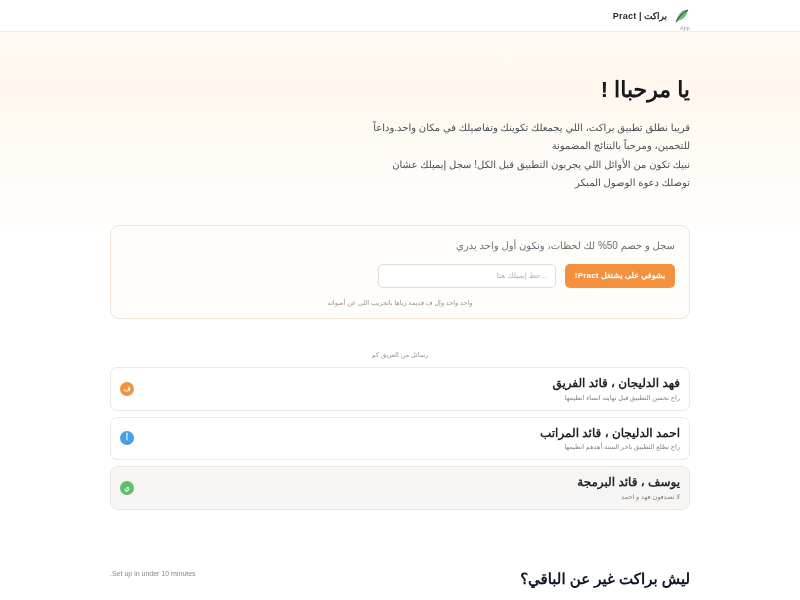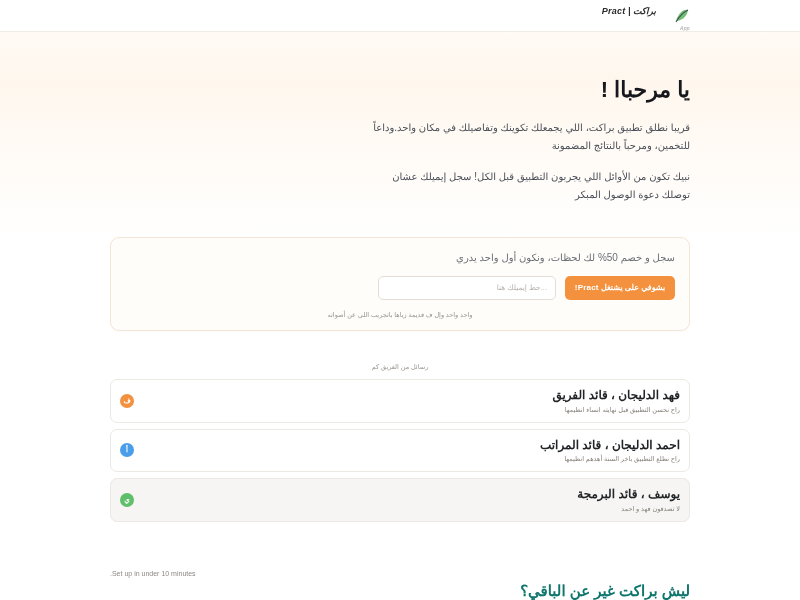--- a/index.html
+++ b/index.html
@@ -19,24 +19,23 @@
     background: #ffffff;
     border-bottom: 1px solid #f0ece7;
     display: flex;
     align-items: center;
     padding: 0 16px;
     position: relative;
     z-index: 10;
   }
   .brand {
     display: flex;
-    align-items: flex-start;
-    gap: 16px;
+    align-items: center;
+    gap: 5px;
     margin-right: 92px;
-    font-style: italic;
   }
   .brand-logo {
     width: 20px; height: 20px;
     position: relative;
     display: flex; align-items: center; justify-content: center;
   }
   .brand-logo svg { display: block; }
   .brand-text {
     font-size: 9px;
     color: #2b2b2b;
@@ -62,21 +61,20 @@
     font-weight: bold;
     color: #16181d;
     line-height: 1.3;
     margin-bottom: 14px;
   }
   .hero p {
     font-size: 10px;
     color: #4a4f57;
     line-height: 1.85;
     max-width: 320px;
-    margin-bottom: 12px;
   }
   .hero p.second { margin-bottom: 16px; }
 
   
   .signup-card {
     margin: 32px 110px 0 110px;
     background: #fffdfa;
     border: 1px solid #f3e6d7;
     border-radius: 9px;
     padding: 12px 14px 10px 14px;
@@ -180,21 +178,21 @@
   }
 
   
   .why {
     margin: 60px 110px 0 110px;
     text-align: right;
   }
   .why h2 {
     font-size: 15px;
     font-weight: bold;
-    color: #0f766e;
+    color: #0f172a;
     margin-bottom: 12px;
   }
   .why p {
     font-size: 9px;
     color: #4a4f57;
     line-height: 1.95;
     text-align: justify;
     direction: rtl;
   }
 

